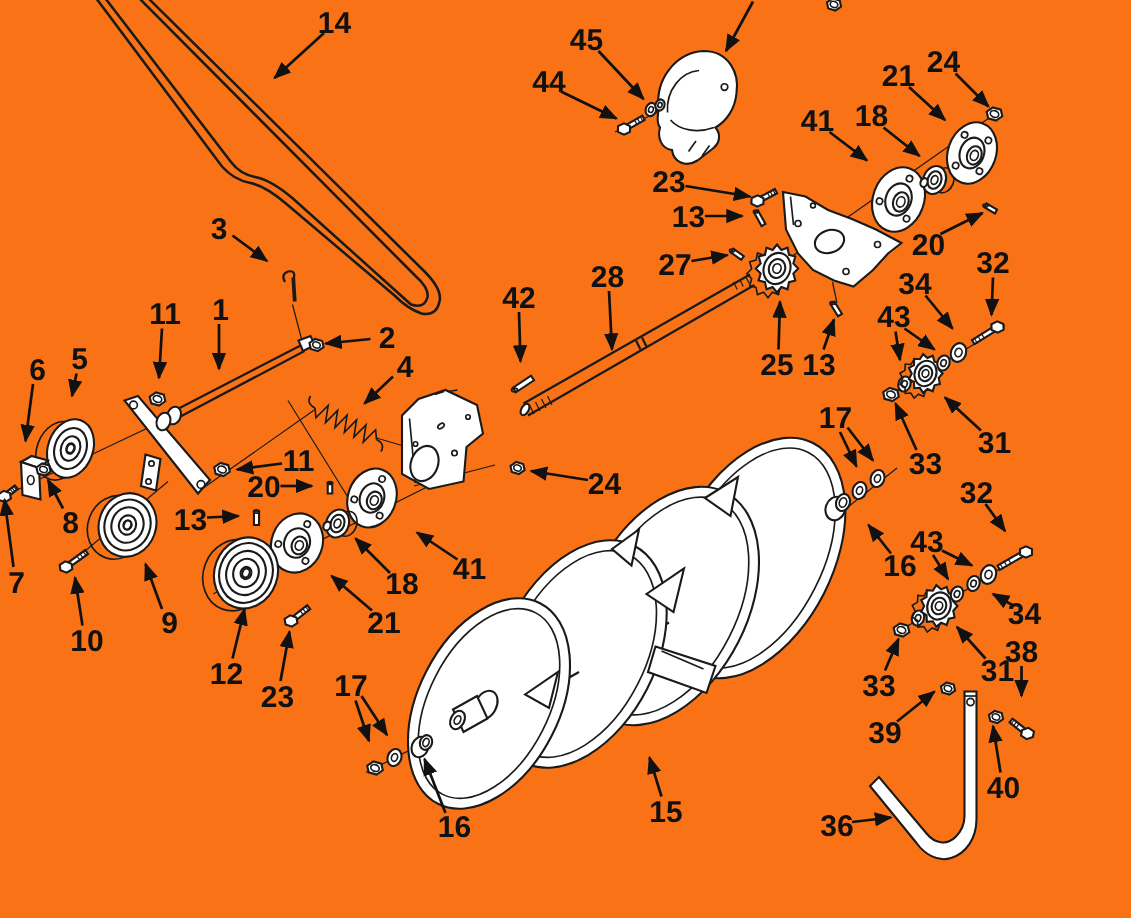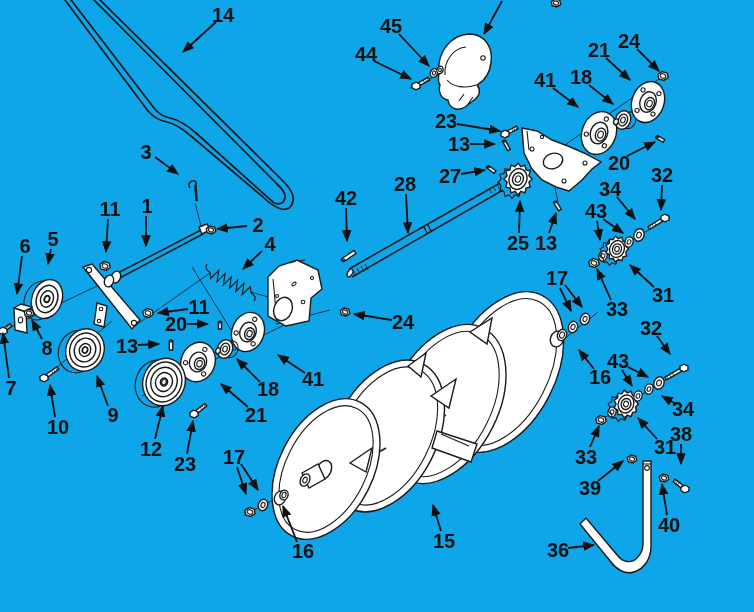--- a/index.html
+++ b/index.html
@@ -1,16 +1,16 @@
 <!DOCTYPE html>
 <html><head>
 <meta charset="utf-8">
 <style>
   html,body{margin:0;padding:0;background:#fff;}
-  #stage{position:relative;width:754px;height:612px;background:#0ea5e9;overflow:hidden;}
+  #stage{position:relative;width:754px;height:612px;background:#f97316;overflow:hidden;}
   svg{display:block;}
   .part{fill:#fff;stroke:#1a1a1a;stroke-width:1.4;}
   .ghost{fill:none;stroke:#1a1a1a;stroke-width:1.1;}
   .line{fill:none;stroke:#1a1a1a;stroke-width:1.5;}
   .belt{fill:none;stroke:#1a1a1a;stroke-width:1.7;}
   .thin{fill:none;stroke:#1a1a1a;stroke-width:0.8;}
   .arrow{stroke:#111;stroke-width:1.8;fill:none;}
   text.callout{font-family:"Liberation Sans",sans-serif;font-weight:bold;font-size:20px;fill:#111;}
 </style>
 </head>

